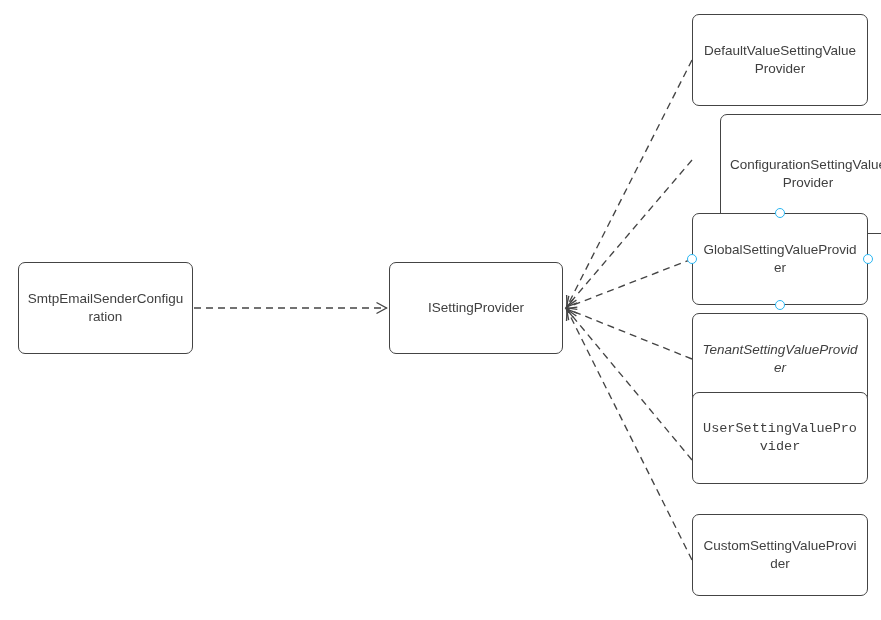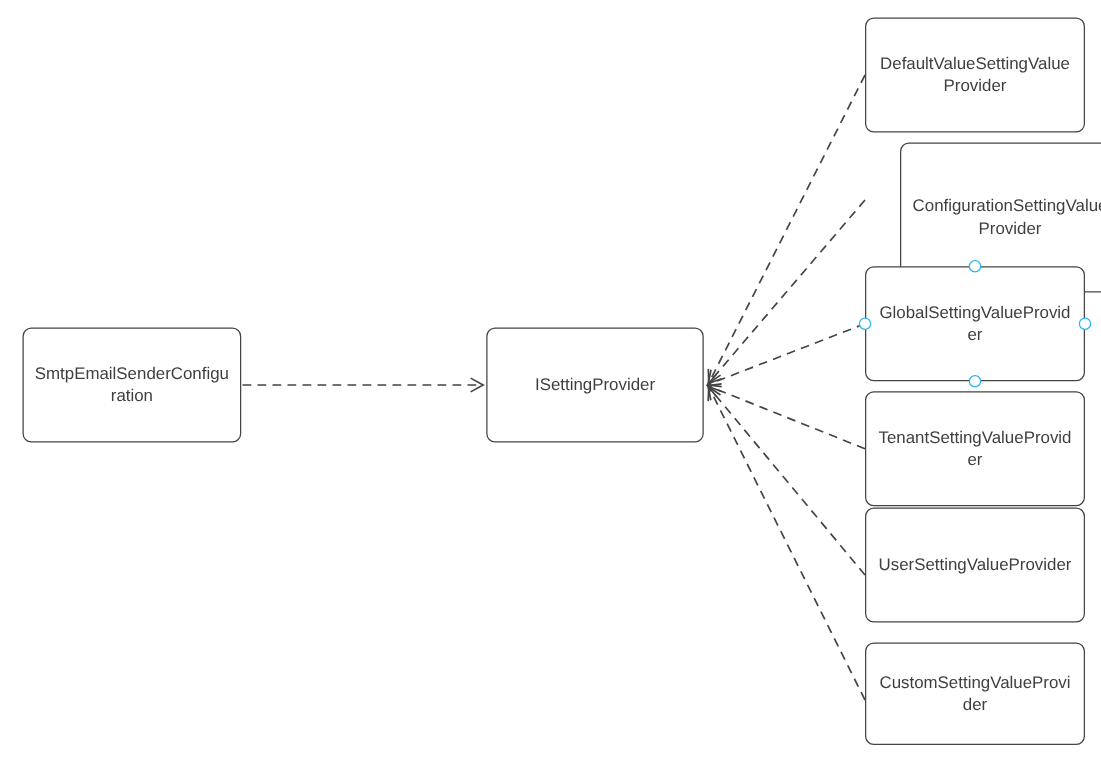--- a/index.html
+++ b/index.html
@@ -42,22 +42,22 @@
     padding: 4px 8px;
     word-break: break-all;
     overflow-wrap: anywhere;
   }
   .node-label { display: block; width: 100%; }
   .node-source    { left: 18px;  top: 262px; width: 175px; height: 92px; justify-content: flex-end; }
   .node-interface { left: 389px; top: 262px; width: 174px; height: 92px; }
   .node-p0 { left: 692px; top: 14px;  width: 176px; height: 92px; }
   .node-p1 { left: 692px; top: 114px; width: 176px; height: 120px; margin-left: 28px; }
   .node-p2 { left: 692px; top: 213px; width: 176px; height: 92px; }
-  .node-p3 { left: 692px; top: 313px; width: 176px; height: 92px; }
-  .node-p4 { left: 692px; top: 406px; width: 176px; height: 92px; }
+  .node-p3 { left: 692px; top: 313px; width: 176px; height: 92px; font-style: italic; }
+  .node-p4 { left: 692px; top: 392px; width: 176px; height: 92px; font-family: Liberation Mono, monospace; }
   .node-p5 { left: 692px; top: 514px; width: 176px; height: 82px; }
   .conn-point {
     position: absolute;
     box-sizing: border-box;
     width: 10px; height: 10px;
     border-radius: 50%;
     border: 1.7px solid var(--accent, #29b6f2);
     background: #ffffff;
     z-index: 5;
   }

